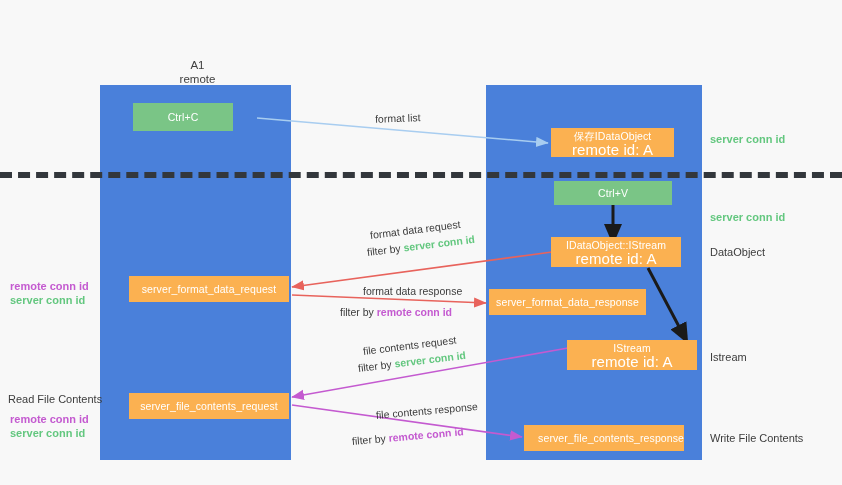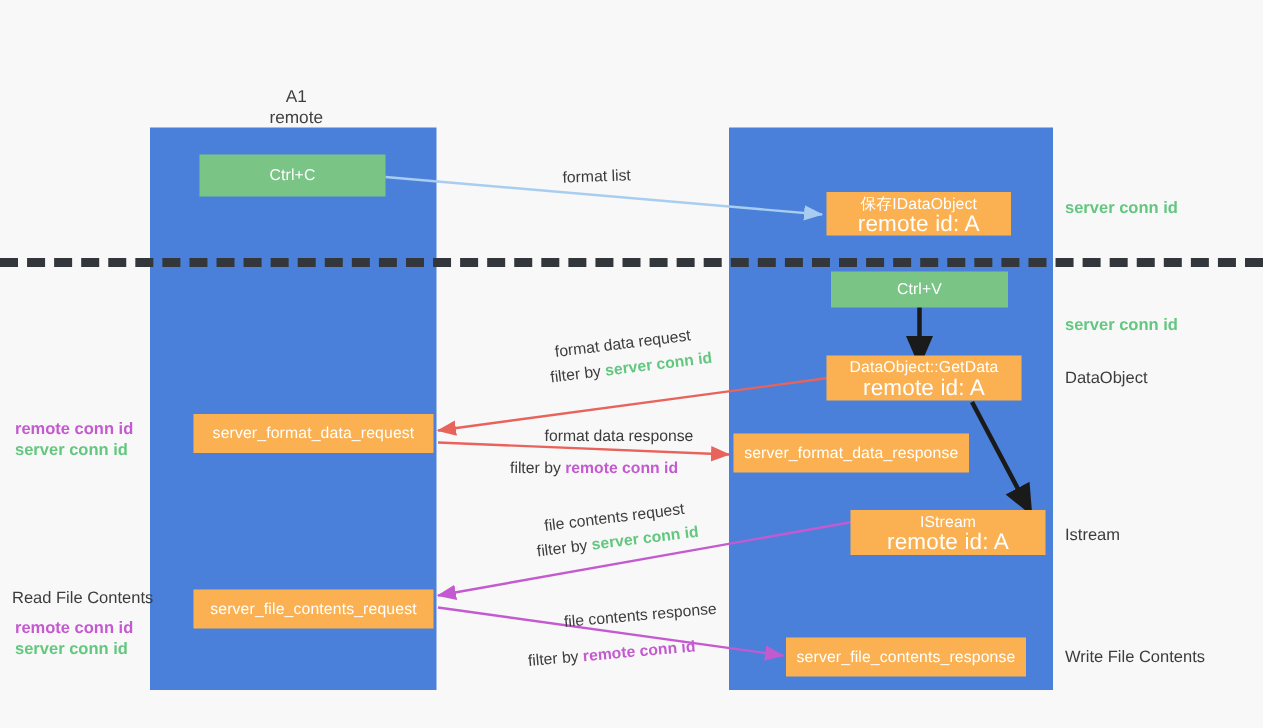--- a/index.html
+++ b/index.html
@@ -135,21 +135,21 @@
 
     <line x1="292" y1="295" x2="486" y2="303" stroke="#e8635c" stroke-width="1.6" marker-end="url(#ah-red)"></line>
 
     <line x1="648" y1="268" x2="684" y2="336" stroke="#1a1a1a" stroke-width="3" marker-end="url(#ah-black)"></line>
 
     <line x1="568" y1="348" x2="292" y2="397" stroke="#c45ad0" stroke-width="1.6" marker-end="url(#ah-purple)"></line>
 
     <line x1="292" y1="405" x2="522" y2="437" stroke="#c45ad0" stroke-width="1.6" marker-end="url(#ah-purple)"></line>
   </svg>
 
-  <div class="abs node green" style="left:133px; top:103px; width:124px; height:28px;text-align:right;">
+  <div class="abs node green" style="left:133px; top:103px; width:100px; height:28px;text-align:right;">
     <span>Ctrl+C</span>
   </div>
 
   <div class="abs node orange" style="left:129px; top:393px; width:160px; height:26px;">
     <span>server_file_contents_request</span>
   </div>
 
   <div class="abs node orange" style="left:129px; top:276px; width:160px; height:26px;">
     <span>server_format_data_request</span>
   </div>
@@ -157,34 +157,34 @@
   <div class="abs node orange" style="left:551px; top:128px; width:123px; height:29px;">
     <span>保存IDataObject</span>
     <span class="l2">remote id: A</span>
   </div>
 
   <div class="abs node green" style="left:554px; top:181px; width:118px; height:24px;">
     <span>Ctrl+V</span>
   </div>
 
   <div class="abs node orange" style="left:551px; top:237px; width:130px; height:30px;">
-    <span>DataObject::GetData</span>
+    <span>IDataObject::IStream</span>
     <span class="l2">remote id: A</span>
   </div>
 
   <div class="abs node orange" style="left:489px; top:289px; width:157px; height:26px;">
     <span>server_format_data_response</span>
   </div>
 
   <div class="abs node orange" style="left:567px; top:340px; width:130px; height:30px;">
     <span>IStream</span>
     <span class="l2">remote id: A</span>
   </div>
 
-  <div class="abs node orange" style="left:524px; top:425px; width:160px; height:26px;">
+  <div class="abs node orange" style="left:524px; top:425px; width:160px; height:26px;align-items:flex-end;">
     <span>server_file_contents_response</span>
   </div>
 
   <div class="abs elabel" style="left:375px; top:111px; transform:rotate(-2deg);">format list</div>
 
   <div class="abs elabel" style="left:370px; top:228px; transform:rotate(-7deg); transform-origin:left center;">format data request</div>
   <div class="abs elabel" style="left:367px; top:245px; transform:rotate(-7deg); transform-origin:left center;"><span>filter by </span><span class="srv">server conn id</span></div>
 
   <div class="abs elabel" style="left:363px; top:284px;">format data response</div>
   <div class="abs elabel" style="left:340px; top:305px;"><span>filter by </span><span class="rmt">remote conn id</span></div>

